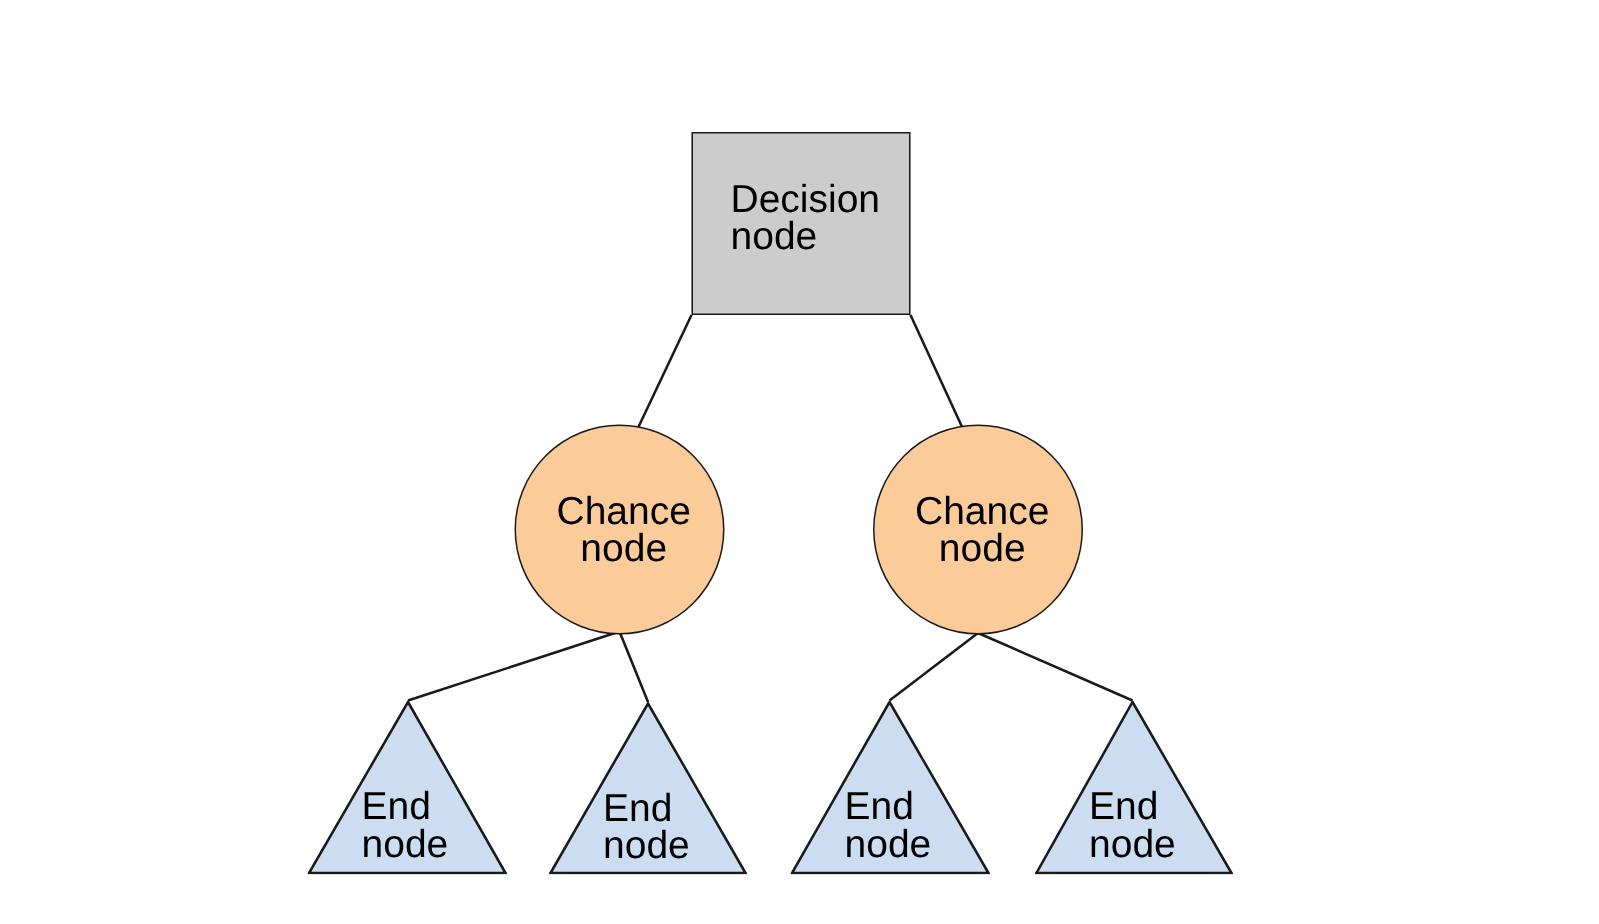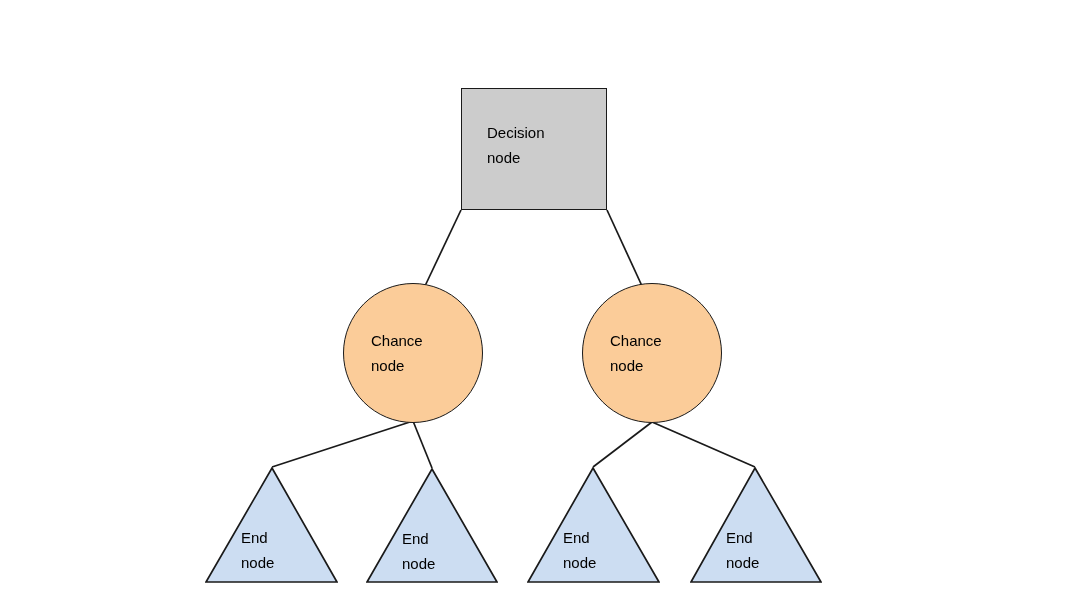--- a/index.html
+++ b/index.html
@@ -50,28 +50,28 @@
     position: absolute;
     left: 0;
     top: 0;
     display: block;
   }
   
   .label {
     position: absolute;
     color: #000000;
     font-family: "Liberation Sans", sans-serif;
-    font-size: 15px;
+    font-size: 26px;
     line-height: 25px;
     white-space: pre;
     text-align: left;
     pointer-events: none;
   }
   .label-rect   { left: 25px;  top: 31px; }
-  .label-circle { left: 27px;  top: 44px; }
+  .label-circle { left: 27px;  top: 44px; text-align: center; }
   .label-tri    { left: 36px;  top: 58px; }
 </style>
 </head>
 <body>
 
 <div id="canvas">
 
   <svg id="edges" viewBox="0 0 1066 616" width="1066" height="616" xmlns="http://www.w3.org/2000/svg">
     <line stroke="#1a1a1a" stroke-width="1.7" x1="461" y1="210" x2="425" y2="286"></line>
     <line stroke="#1a1a1a" stroke-width="1.7" x1="607" y1="210" x2="642" y2="286"></line>

